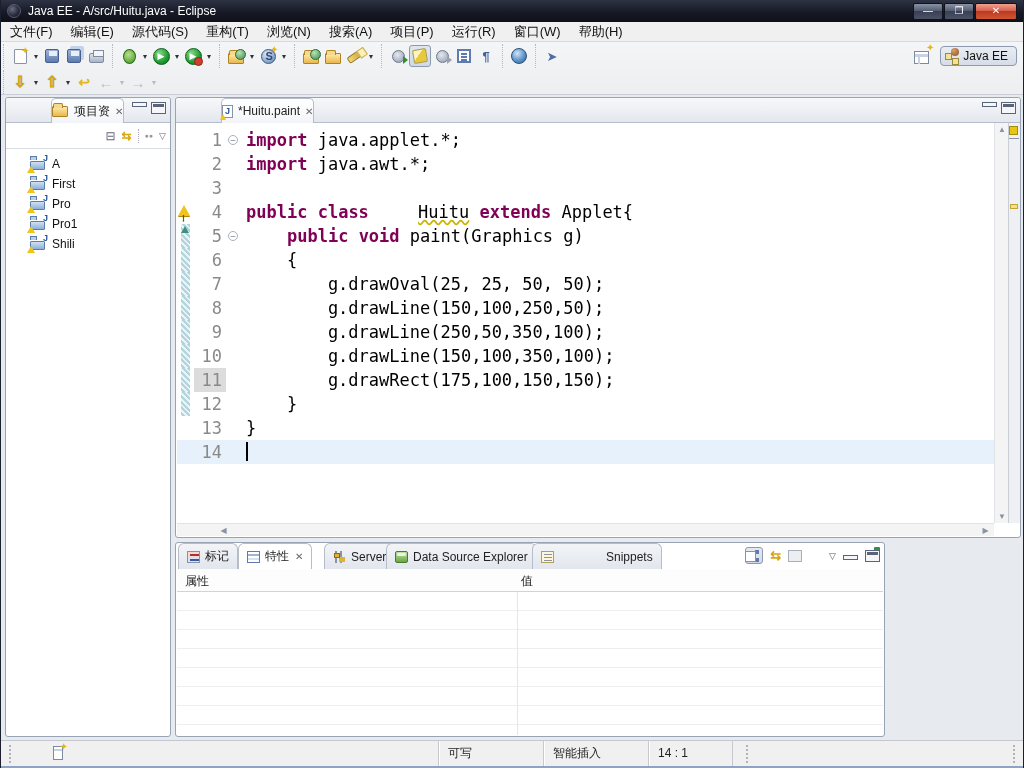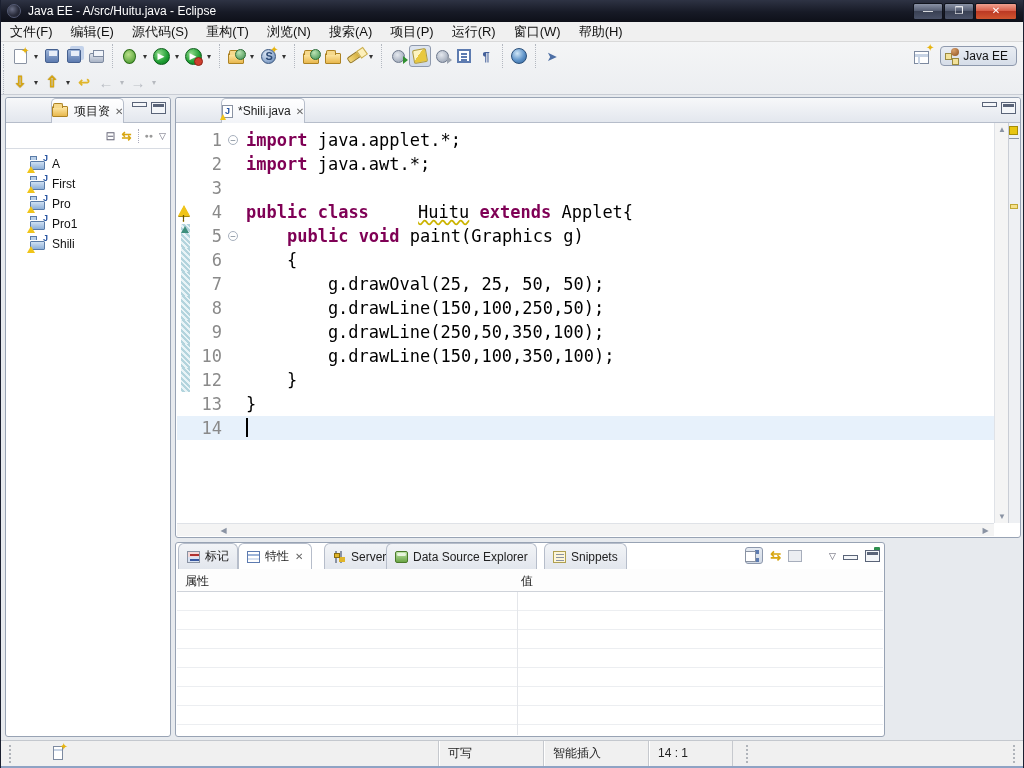--- a/index.html
+++ b/index.html
@@ -401,41 +401,42 @@
           </span>
         <span>Shili</span>
       </div>
     </div>
   </div>
 
   <div class="panel editor">
     <div class="vtabs">
       <span class="vtab" style="left:2px;">
         <span class="etab-icon"></span>
-        <span>*Shili.java</span>
+        <span>*Huitu.paint</span>
         <span class="close">✕</span>
       </span>
       <span class="minmax">
         <span class="mm min"></span>
         <span class="mm max"></span>
       </span>
     </div>
     <div class="ebody">
       <div style="height:5px;"></div>
       <div>
           <div class="code-line"><span class="lmark"></span><span class="lnum">1</span><span class="lfold"><span class="fold-minus">−</span></span><span class="ltext"><span class="kw">import</span><span> java.applet.*;</span></span></div>
           <div class="code-line"><span class="lmark"></span><span class="lnum">2</span><span class="lfold"></span><span class="ltext"><span class="kw">import</span><span> java.awt.*;</span></span></div>
           <div class="code-line"><span class="lmark"></span><span class="lnum">3</span><span class="lfold"></span><span class="ltext"></span></div>
           <div class="code-line"><span class="lmark"><span class="warn-ic"></span></span><span class="lnum">4</span><span class="lfold"></span><span class="ltext"><span class="kw">public</span><span> </span><span class="kw">class</span><span> </span><span class="warntok">Huitu</span><span> </span><span class="kw">extends</span><span> Applet{</span></span></div>
           <div class="code-line"><span class="lmark range range-start"></span><span class="lnum">5</span><span class="lfold"><span class="fold-minus">−</span></span><span class="ltext"><span>    </span><span class="kw">public</span><span> </span><span class="kw">void</span><span> paint(Graphics g)</span></span></div>
           <div class="code-line"><span class="lmark range"></span><span class="lnum">6</span><span class="lfold"></span><span class="ltext"><span>    {</span></span></div>
           <div class="code-line"><span class="lmark range"></span><span class="lnum">7</span><span class="lfold"></span><span class="ltext"><span>        g.drawOval(25, 25, 50, 50);</span></span></div>
           <div class="code-line"><span class="lmark range"></span><span class="lnum">8</span><span class="lfold"></span><span class="ltext"><span>        g.drawLine(150,100,250,50);</span></span></div>
           <div class="code-line"><span class="lmark range"></span><span class="lnum">9</span><span class="lfold"></span><span class="ltext"><span>        g.drawLine(250,50,350,100);</span></span></div>
           <div class="code-line"><span class="lmark range"></span><span class="lnum">10</span><span class="lfold"></span><span class="ltext"><span>        g.drawLine(150,100,350,100);</span></span></div>
+          <div class="code-line"><span class="lmark range"></span><span class="lnum hl">11</span><span class="lfold"></span><span class="ltext"><span>        g.drawRect(175,100,150,150);</span></span></div>
           <div class="code-line"><span class="lmark range"></span><span class="lnum">12</span><span class="lfold"></span><span class="ltext"><span>    }</span></span></div>
           <div class="code-line"><span class="lmark"></span><span class="lnum">13</span><span class="lfold"></span><span class="ltext"><span>}</span></span></div>
           <div class="code-line current"><span class="lmark"></span><span class="lnum">14</span><span class="lfold"></span><span class="ltext"><span class="cursor"></span></span></div>
         </div>
     </div>
     <div class="vscroll">
       <span class="arr up">▲</span>
       <span class="arr dn">▼</span>
     </div>
     <div class="overview">
@@ -460,21 +461,21 @@
       <span class="close" style="margin-left:6px;font-size:10px;color:#666;">✕</span>
     </span>
     <span class="btab inactive" style="left:148px;">
       <span class="ticon ti ti-servers"></span>
       <span>Servers</span>
     </span>
     <span class="btab inactive" style="left:210px;">
       <span class="ticon ti ti-db"></span>
       <span>Data Source Explorer</span>
     </span>
-    <span class="btab inactive" style="left:368px;">
+    <span class="btab inactive" style="left:356px;gap:47px;">
       <span class="ticon ti ti-snip"></span>
       <span>Snippets</span>
     </span>
     <span class="b-toolbar">
       <span class="bt-tree"></span>
       <span class="bt-filter">⇆</span>
       <span class="bt-tablegray"></span>
       <span class="bt-pin"></span>
       <span class="bt-ic" style="font-size:9px;">▽</span>
       <span class="mm min" style="margin-top:4px;"></span>

